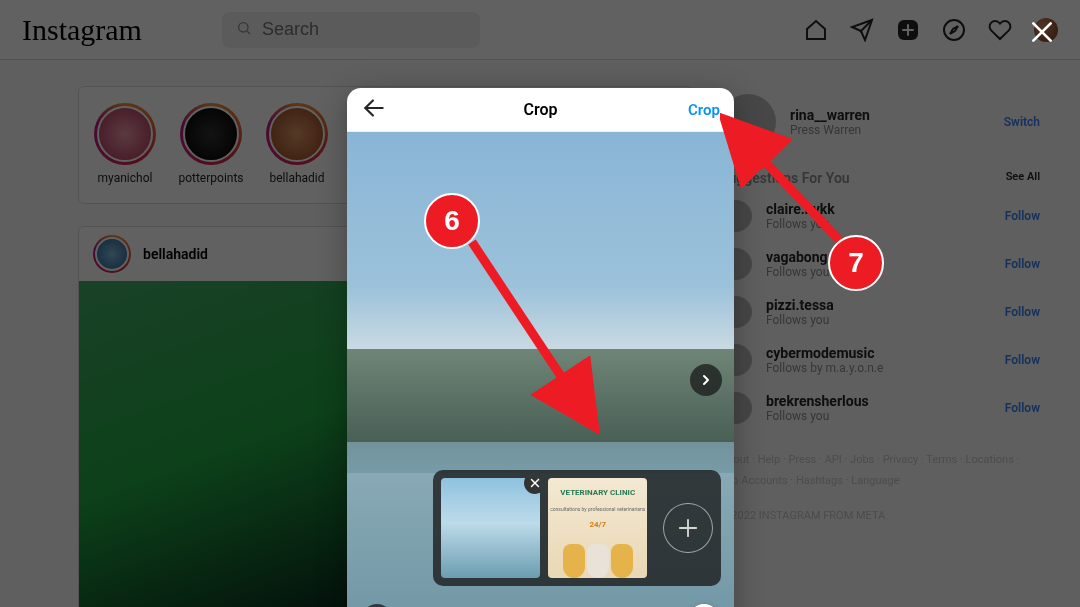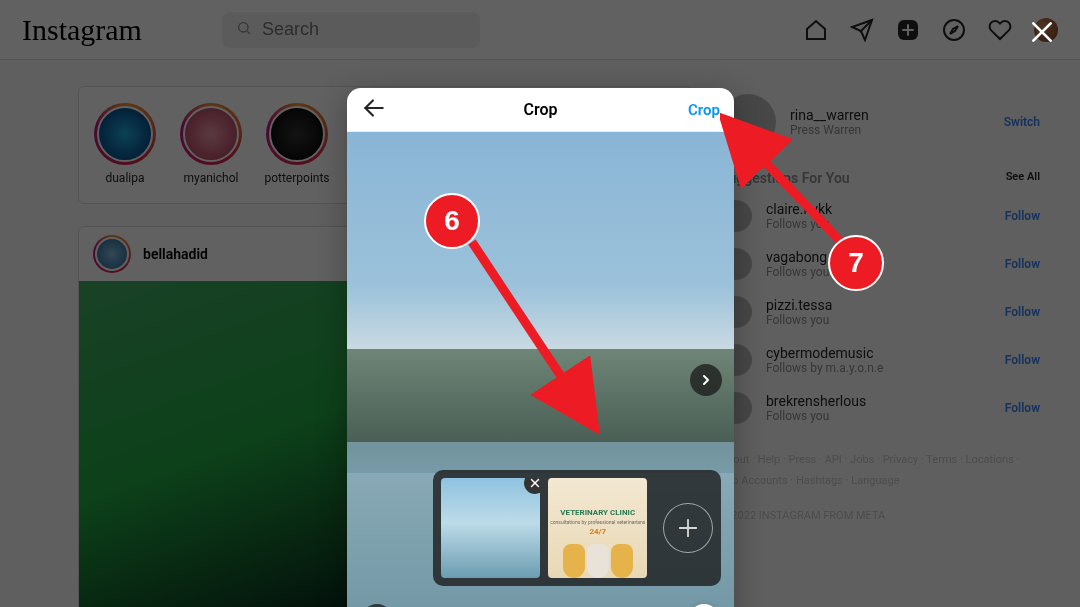--- a/index.html
+++ b/index.html
@@ -25,21 +25,21 @@
   .post-head { height:54px; display:flex; align-items:center; padding:0 14px; gap:12px; }
   .post-head .story-ring { width:38px; height:38px; padding:2px; }
   .post-user { font-weight:600; font-size:14px; }
   .post-image { height:520px; background:linear-gradient(160deg,#4a6 0%, #2a4 30%, #07221a 60%, #123 100%); position:relative; overflow:hidden;}
   
   .rail { width:320px; font-size:14px; color:#262626; }
   .rail-row { display:flex; align-items:center; justify-content:space-between; padding:8px 0;}
   .rail-user { display:flex; align-items:center; gap:14px;}
   .rail-user .av { width:56px; height:56px; border-radius:50%; background:#bbb; }
   .rail-user .av.sm { width:32px; height:32px; }
-  .rail .uname { font-weight:400; }
+  .rail .uname { font-weight:700; }
   .rail .sub { color:#8e8e8e; font-size:12px; }
   .rail .act { color:#3b82f6; font-weight:600; font-size:12px; cursor:pointer;}
   .rail .section-head { display:flex; justify-content:space-between; color:#8e8e8e; font-weight:600; margin:12px 0 6px 0;}
   .rail .section-head .see-all { color:#262626; font-size:11px;margin-left:20px; }
   .rail .footer { margin-top:18px; color:#c7c7c7; font-size:11px; line-height:1.9; }
   .rail .footer .links span:not(:last-child)::after { content:" · "; }
   
   .dim { position:absolute; inset:0; background:rgba(0,0,0,0.62); }
   
   .x-close { position:absolute; top:12px; right:18px; width:40px; height:40px; display:flex; align-items:center; justify-content:center; cursor:pointer;}
@@ -63,21 +63,21 @@
   .pager-dots .dot { width:6px; height:6px; border-radius:50%; background:#b5b5b5;}
   .pager-dots .dot.on { background:#0095f6;}
   .arrow-right { position:absolute; right:12px; top:232px; }
   .btn-aspect { position:absolute; left:14px; bottom:12px;}
   .btn-multi { position:absolute; right:14px; bottom:12px;}
   
   .callout { position:absolute; width:56px; height:56px; border-radius:50%; background:#ed1c24; color:#fff; display:flex; align-items:center; justify-content:center; font-weight:700; font-size:28px; font-family:Arial, sans-serif; border:2px solid #fff; z-index:20;}
   .arrow-svg { position:absolute; z-index:19; }
   
   .bg1{background:radial-gradient(#2ad,#037);} .bg2{background:radial-gradient(#e9a,#a35);} .bg3{background:radial-gradient(#333,#000);} .bg4{background:radial-gradient(#d96,#942);} .bg5{background:radial-gradient(#8bd,#269);}
-  .t2bg{ background:linear-gradient(#f3e8d2,#e9d8b5); display:flex; flex-direction:column; align-items:center; justify-content:flex-end; font-size:8px; color:#2a7a55; padding-top:10px; gap:2px;}
+  .t2bg{ background:linear-gradient(#f3e8d2,#e9d8b5); display:flex; flex-direction:column; align-items:center; justify-content:space-between; font-size:8px; color:#2a7a55; padding-top:10px; gap:2px;}
   .t2bg .dogs { display:flex; gap:2px; margin-top:6px;}
   .t2bg .dogs div{ width:22px; height:34px; background:#e6b34a; border-radius:10px 10px 14px 14px; position:relative;}
 </style>
 </head>
 <body>
 
 <div class="topbar">
   <div class="topbar-left">
     <div class="logo">Instagram</div>
     <div class="search">
@@ -119,26 +119,20 @@
           <path d="M20.8 4.6a5.5 5.5 0 0 0-7.8 0L12 5.6l-1-1a5.5 5.5 0 0 0-7.8 7.8l1 1L12 21l7.8-7.6 1-1a5.5 5.5 0 0 0 0-7.8z"></path>
         </svg>
       </span>
     <span class="avatar-dot"></span>
   </div>
 </div>
 
 <div class="main">
   <div class="feed">
     <div class="stories">
-      <div class="story">
-        <div class="story-ring">
-            <div class="story-inner bg1"></div>
-          </div>
-        <div class="story-label">dualipa</div>
-      </div>
       <div class="story">
         <div class="story-ring">
             <div class="story-inner bg2"></div>
           </div>
         <div class="story-label">myanichol</div>
       </div>
       <div class="story">
         <div class="story-ring">
             <div class="story-inner bg3"></div>
           </div>

